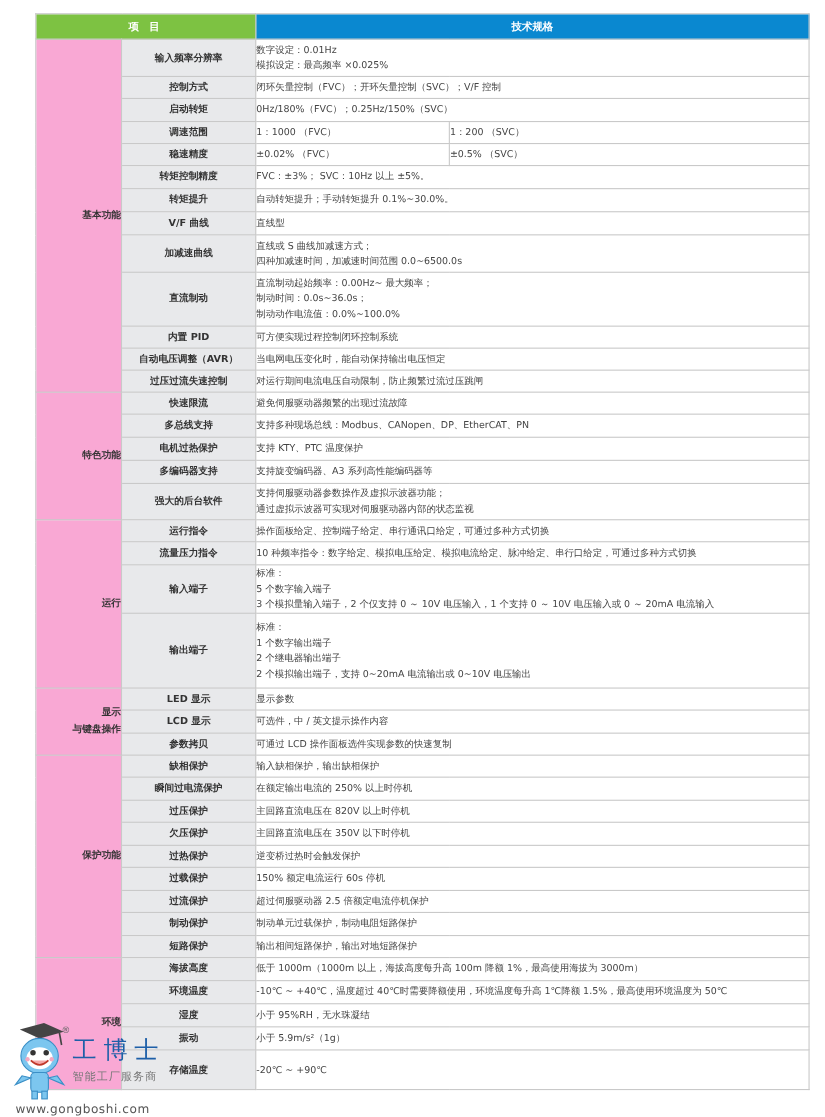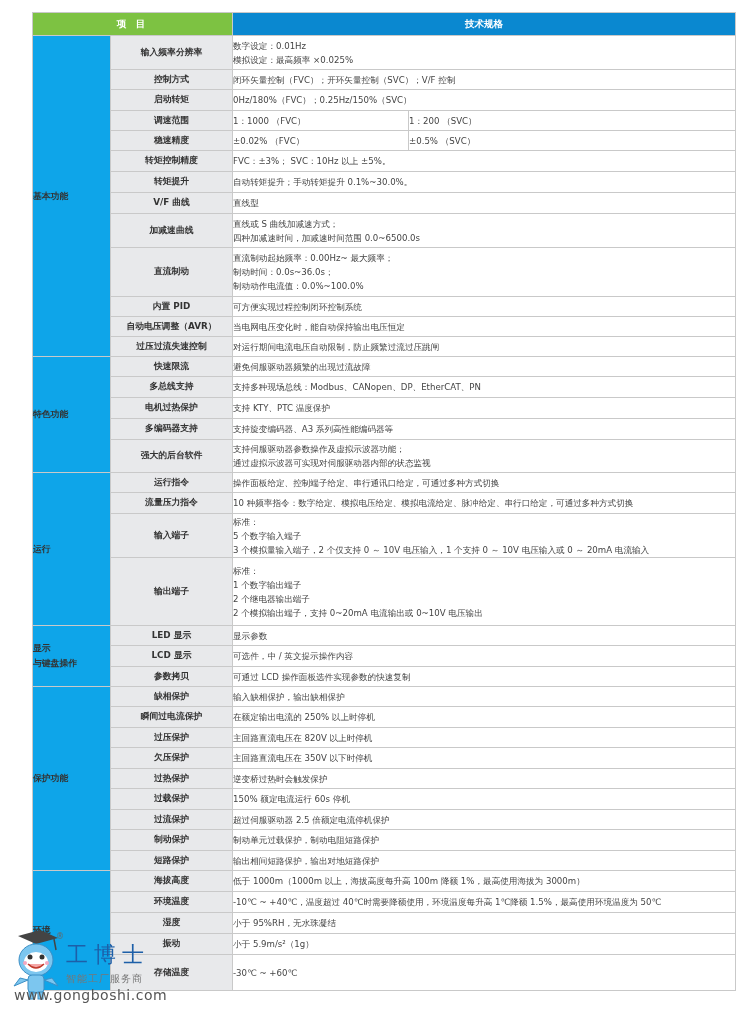--- a/index.html
+++ b/index.html
@@ -3,29 +3,29 @@
 <meta charset="utf-8">
 <style>
   html, body { margin:0; padding:0; background:#ffffff; }
   body { width:750px; height:1015px; position:relative; overflow:hidden;
          font-family:"DejaVu Sans","Liberation Sans",sans-serif; }
   table.spec { position:absolute; left:32px; top:12px; width:703px;
                border-collapse:collapse; table-layout:fixed; font-size:8.6px; color:#3a3a3a;border-radius:21px; }
   table.spec td, table.spec th { border:1px solid #c9c9c9; padding:0; }
   th.h-item { background:#7dc242; color:#ffffff; font-weight:bold; height:22px; font-size:9.5px; letter-spacing:3px; text-align:center; }
   th.h-spec { background:#0a88d0; color:#ffffff; font-weight:bold; height:22px; font-size:9.5px; text-align:center; }
-  td.cat { background:#0ea5e9; text-align:left; font-weight:bold; color:#333; font-size:8.8px; line-height:15px; }
+  td.cat { background:#f9a8d4; text-align:right; font-weight:bold; color:#333; font-size:8.8px; line-height:15px; }
   td.sub { background:#e8e9eb; text-align:center; font-weight:bold; color:#333; font-size:8.8px; }
   td.val { background:#ffffff; padding-left:5px; color:#444; line-height:14px; }
   td.val div { white-space:nowrap; }
   .logo { position:absolute; left:6px; top:930px; width:150px; height:80px; }
   .logo .reg { position:absolute; left:50px; top:2px; font-size:8px; color:#666; }
   .logo .brand { position:absolute; left:60px; top:10px; font-size:22px; color:#1d5fa8; font-family:"DejaVu Serif",serif; letter-spacing:6px; }
   .logo .slogan { position:absolute; left:60px; top:42px; font-size:10px; color:#777; letter-spacing:1px; }
-  .logo .url { position:absolute; left:8px; top:57px; font-size:14px; color:#555; letter-spacing:0.5px; }
+  .logo .url { position:absolute; left:8px; top:72px; font-size:11px; color:#555; letter-spacing:0.5px; }
   .logo svg { position:absolute; left:0; top:0; }
 </style>
 </head>
 <body>
 
 <table class="spec">
   <colgroup>
     <col style="width:78px">
     <col style="width:122px">
     <col style="width:176px">
@@ -289,21 +289,21 @@
       </tr>
       <tr style="height: 21px;">
         <td class="sub">振动</td>
         <td class="val" colspan="2">
           <div>小于 5.9m/s²（1g）</div>
         </td>
       </tr>
       <tr style="height: 36px;">
         <td class="sub">存储温度</td>
         <td class="val" colspan="2">
-          <div>-30℃ ~ +60℃</div>
+          <div>-20℃ ~ +90℃</div>
         </td>
       </tr>
     </tbody>
 </table>
 
 <div class="logo">
   <svg width="60" height="78" viewBox="0 0 60 78">
     <polygon points="12,6 34,0 52,8 30,14" fill="#444"></polygon>
     <line x1="48" y1="9" x2="50" y2="20" stroke="#444" stroke-width="1.5"></line>
     <ellipse cx="30" cy="30" rx="17" ry="16" fill="#7cc6ef" stroke="#3b8fc6" stroke-width="1"></ellipse>

